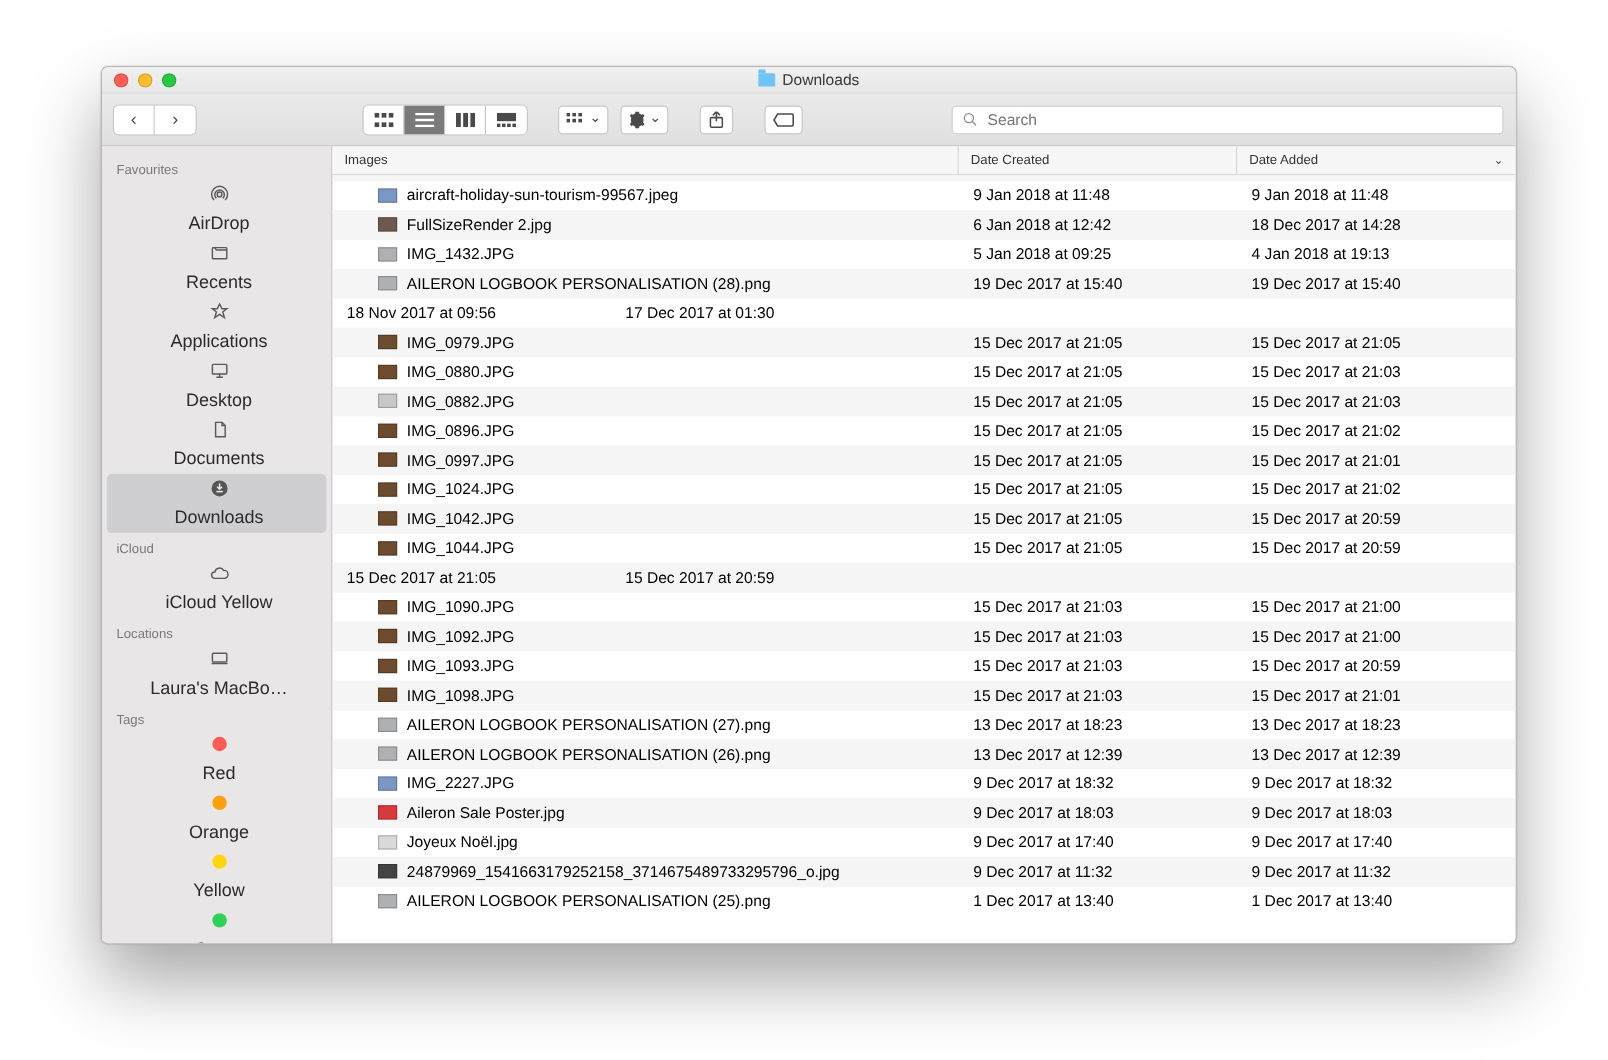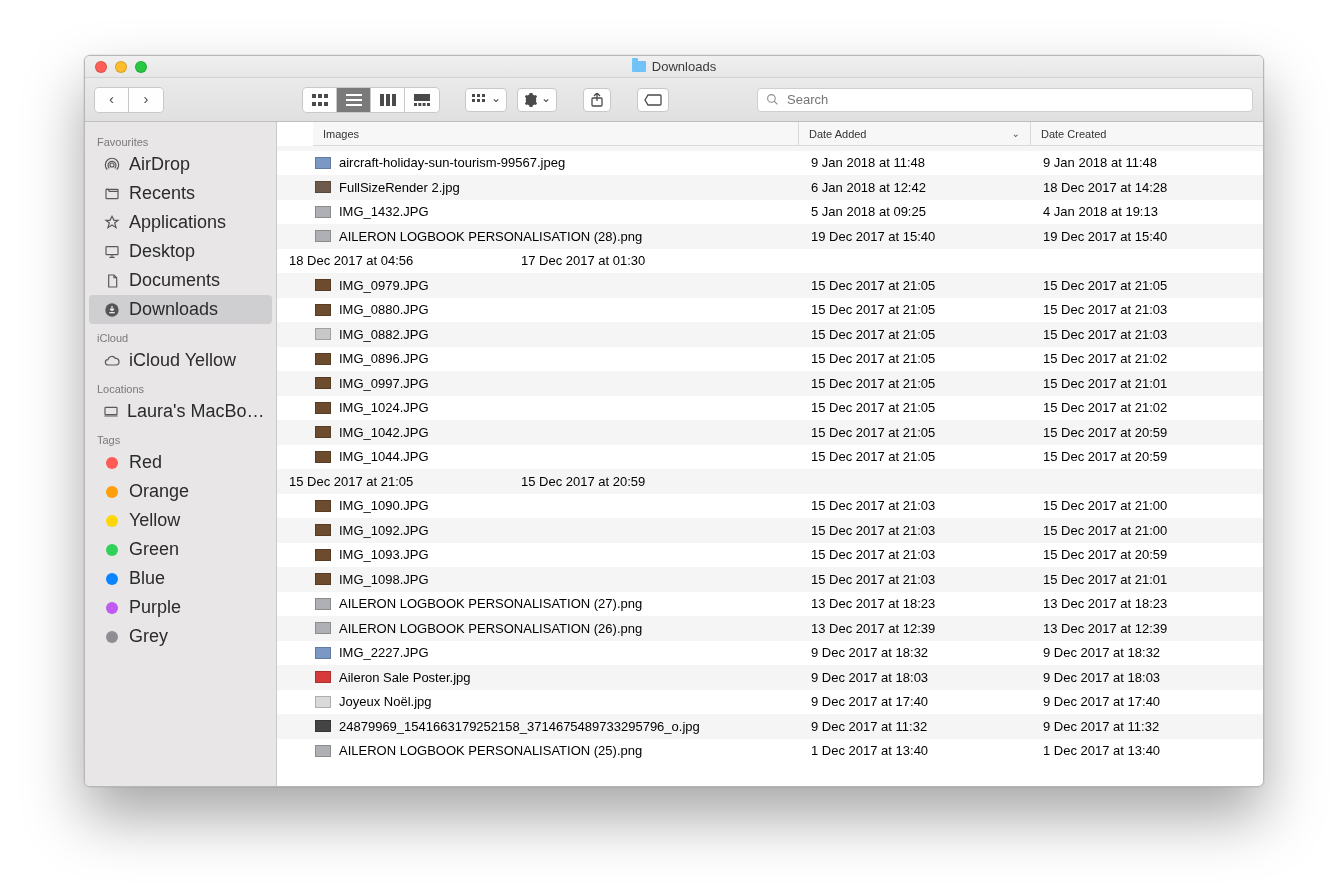--- a/index.html
+++ b/index.html
@@ -56,46 +56,46 @@
   .seg { display:flex; border-radius:4px; overflow:hidden; box-shadow:0 0 0 1px var(--btn-border);}
   .seg-btn { border:none; border-right:1px solid var(--btn-border); min-width:34px; padding:0;}
   .seg-btn:last-child{border-right:none;}
   .seg-btn.active{ background:var(--seg-active); color:#fff;}
   .chev::after { content:"›"; font-size:15px; line-height:0;}
   .chev.left::after{ content:"‹";}
   .drop { position:relative; padding-right:18px;}
   .drop::after{ content:"⌄"; position:absolute; right:5px; top:2px; font-size:12px;}
   .spacer{flex:0 0 6px;}
   .search {
-    margin-left:auto; width:496px; height:24px; background:var(--search-bg);
+    margin-left:auto; width:460px; height:24px; background:var(--search-bg);
     border:1px solid #cfcfcf; border-radius:4px; display:flex; align-items:center; padding:0 8px; gap:6px;
     color:#8a8a8a;
   }
   .search input { border:none; outline:none; background:transparent; flex:1; font-size:13px; color:#333;}
   svg{display:block;}
 
   .body { flex:1; display:flex; min-height:0;}
   .sidebar {
     width:192px; background:var(--bg-sidebar); border-right:1px solid var(--border);
     overflow:hidden; padding-top:6px;
   }
   .sb-section { font-size:11px; color:#7a7a7a; padding:8px 12px 2px; font-weight:500;}
   .sb-item {
-    display:flex; align-items:center; gap:8px; padding:4px 10px 4px 14px; font-size:18px; color:#2b2b2b;
+    display:flex; align-items:center; gap:8px; padding:4px 10px 4px 14px; font-size:15px; color:#2b2b2b;
     border-radius:4px; margin:0 4px;
-    white-space:nowrap; overflow:hidden; text-overflow:ellipsis;
+    white-space:nowrap; overflow:hidden; text-overflow:ellipsis;flex-direction:column;
   }
   .sb-item.active{ background:var(--sel-sidebar);}
   .sb-icon{width:18px; height:16px; display:flex; align-items:center; justify-content:center; color:var(--icon-grey);}
   .tag-dot{width:12px; height:12px; border-radius:50%;}
 
   .content { flex:1; display:flex; flex-direction:column; min-width:0;}
   .columns {
     height:24px; background:var(--header-bg); border-bottom:1px solid var(--border-light);
-    display:flex; font-size:11px; color:#333; align-items:stretch;margin-left:36px;
+    display:flex; font-size:11px; color:#333; align-items:stretch;
   }
   .col { display:flex; align-items:center; padding:0 10px; border-right:1px solid var(--border-light);}
   .col.name{flex:1;}
   .col.date{width:232px; justify-content:space-between;}
   .col.date:last-child{border-right:none;}
   .sort-ind{font-size:10px; color:#555;}
   .rows { flex:1; overflow:hidden;}
   .row {
     height:24.5px; display:flex; align-items:center; font-size:13px;
   }
@@ -346,26 +346,26 @@
           <span>Grey</span>
         </div>
       </div>
 
     <div class="content">
       <div class="columns">
         <div class="col name">
             <span>Images</span>
           </div>
         <div class="col date">
+            <span>Date Created</span>
+          </div>
+        <div class="col date">
           <span>Date Added</span>
           <span class="sort-ind">⌄</span>
         </div>
-        <div class="col date">
-            <span>Date Created</span>
-          </div>
       </div>
       <div class="rows" id="rows" style="position: relative;">
           <div style="position: relative; top: -20px;">
             <div class="row alt"></div>
             <div class="row">
               <div class="cell-name">
                 <span class="thumb" style="background: rgb(123, 151, 195);"></span>
                 <span>aircraft-holiday-sun-tourism-99567.jpeg</span>
               </div>
               <div class="cell-date">9 Jan 2018 at 11:48</div>
@@ -389,21 +389,21 @@
             </div>
             <div class="row alt">
               <div class="cell-name">
                 <span class="thumb" style="background: rgb(174, 176, 180);"></span>
                 <span>AILERON LOGBOOK PERSONALISATION (28).png</span>
               </div>
               <div class="cell-date">19 Dec 2017 at 15:40</div>
               <div class="cell-date">19 Dec 2017 at 15:40</div>
             </div>
             <div class="row">
-              <div class="cell-date">18 Dec 2017 at 04:56</div>
+              <div class="cell-date">18 Nov 2017 at 09:56</div>
               <div class="cell-date">17 Dec 2017 at 01:30</div>
             </div>
             <div class="row alt">
               <div class="cell-name">
                 <span class="thumb" style="background: rgb(109, 75, 46);"></span>
                 <span>IMG_0979.JPG</span>
               </div>
               <div class="cell-date">15 Dec 2017 at 21:05</div>
               <div class="cell-date">15 Dec 2017 at 21:05</div>
             </div>

